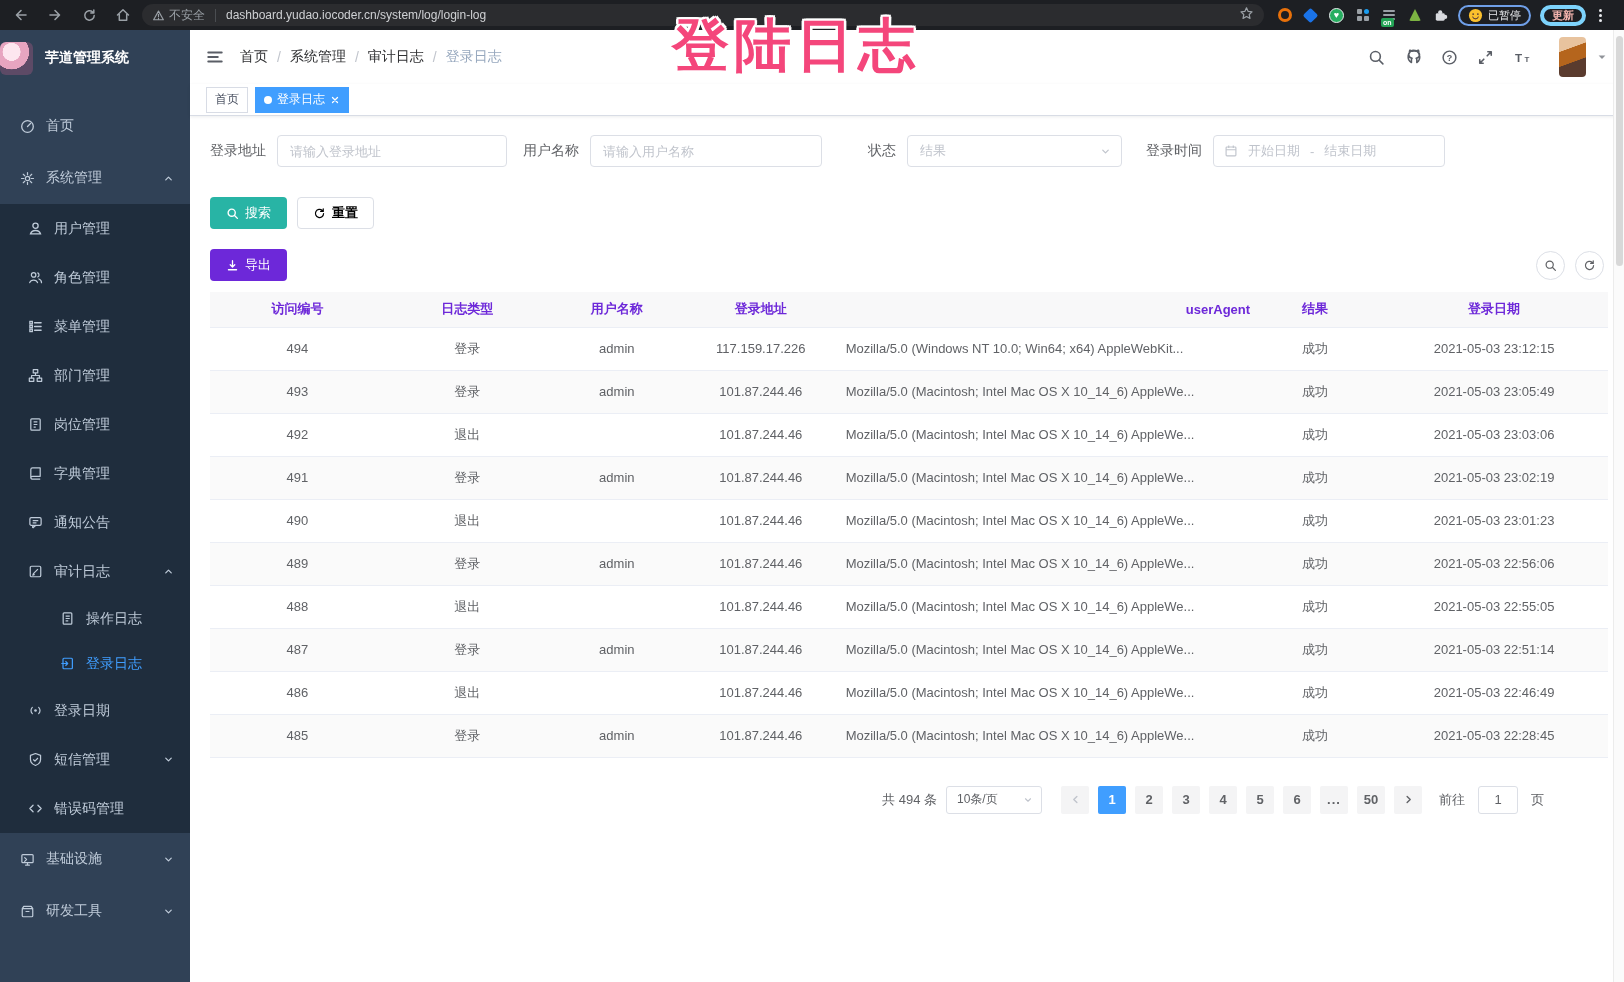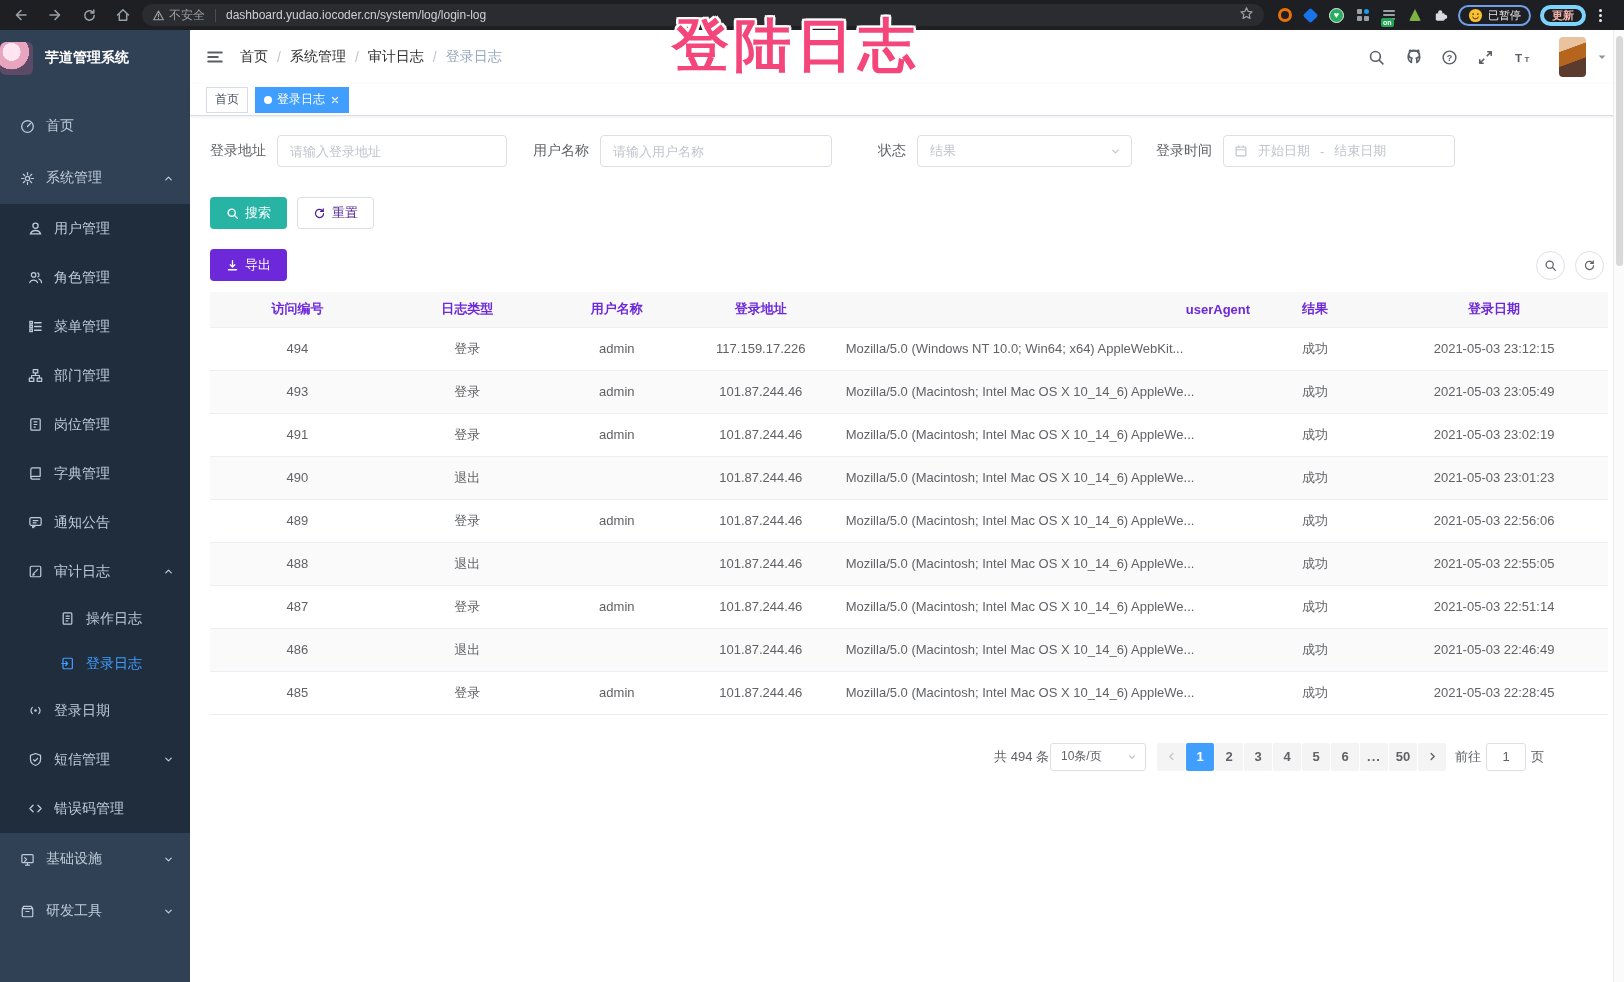--- a/index.html
+++ b/index.html
@@ -86,46 +86,46 @@
   .filter-row { display:flex; align-items:center; flex-wrap:nowrap; }
   .f-label { font-size:14px; color:#606266; margin-right:11px; white-space:nowrap; }
   .inp { height:32px; border:1px solid #dcdfe6; border-radius:4px; padding:0 12px; font-size:13px; color:#606266;
     font-family:"Liberation Sans",sans-serif; background:#fff; }
   .inp::placeholder { color:#c0c4cc; }
   .sel { width:215px; height:32px; border:1px solid #dcdfe6; border-radius:4px; display:flex; align-items:center;
     padding:0 10px 0 12px; font-size:13px; color:#c0c4cc; cursor:pointer; }
   .sel .arrow { margin-left:auto; color:#c0c4cc; }
   .daterange { width:232px; height:32px; border:1px solid #dcdfe6; border-radius:4px; display:flex; align-items:center;
     padding:0 10px; font-size:13px; color:#c0c4cc; gap:10px; cursor:pointer; }
-  .gap1 { margin-right:26px; } .gap2 { margin-right:46px; } .gap3 { margin-right:24px; }
+  .gap1 { margin-right:16px; } .gap2 { margin-right:46px; } .gap3 { margin-right:24px; }
 
   .btn-row { margin-top:30px; display:flex; gap:10px; }
   .btn { height:32px; border-radius:4px; font-size:13px; display:inline-flex; align-items:center; gap:6px;
     padding:0 15px; cursor:pointer; border:1px solid transparent; font-family:"Liberation Sans",sans-serif; }
   .btn-search { background:#28b4a5; color:#fff; }
-  .btn-reset { background:#fff; border-color:#dcdfe6; color:#4c1d95; }
+  .btn-reset { background:#fff; border-color:#dcdfe6; color:#000000;font-weight:bold; }
   .toolbar-row { margin-top:20px; display:flex; align-items:center; }
   .btn-export { background:#6d28d9; color:#fff; }
   .mini-circles { margin-left:auto; display:flex; gap:10px; margin-right:4px; }
   .circle-btn { width:29px; height:29px; border-radius:50%; border:1px solid #dcdfe6; background:#fff; color:#606266;
     display:flex; align-items:center; justify-content:center; cursor:pointer; }
 
   
   table { width:100%; border-collapse:collapse; margin-top:11px; table-layout:fixed; }
   thead th { background:#f8f8f9; color:#6d28d9; font-size:13px; font-weight:bold; height:35px; text-align:center; }
   tbody td { font-size:13px; color:#606266; height:43px; border-bottom:1px solid #ebeef5; text-align:center;
     white-space:nowrap; overflow:hidden; }
   tbody tr:first-child td { border-top:1px solid #ebeef5; }
   tbody tr:nth-child(even) td { background:#fafafa; }
   th.c-ua, td.c-ua { text-align:left; padding-left:8px; }
   .w1{width:12.5%}.w2{width:11.8%}.w3{width:9.6%}.w4{width:11%}.w5{width:29.5%}.w6{width:9.3%}.w7{width:16.3%}
 
   
   .pagination { margin-top:28px; display:flex; align-items:center; justify-content:flex-end; padding-right:64px;
-    gap:1px; font-size:13px; color:#606266; }
+    gap:9px; font-size:13px; color:#606266; }
   .psel { width:96px; height:28px; border:1px solid #dcdfe6; border-radius:3px; display:flex; align-items:center;
     padding:0 8px 0 10px; color:#606266; font-size:12px; cursor:pointer; margin-right:10px; }
   .psel .arrow { margin-left:auto; color:#c0c4cc; }
   .pg { min-width:28px; height:28px; background:#f4f4f5; border-radius:2px; display:inline-flex; align-items:center;
     justify-content:center; font-weight:bold; color:#606266; cursor:pointer; padding:0 4px; }
   .pg.active { background:#409eff; color:#fff; }
   .pg.nav-prev { color:#c0c4cc; }
   .pg.dots { letter-spacing:1px; }
   .goto-input { width:40px; height:28px; border:1px solid #dcdfe6; border-radius:3px; text-align:center;
     font-size:13px; color:#606266; margin:0 4px; }
@@ -561,20 +561,29 @@
             <tr>
             <td>493</td>
             <td>登录</td>
             <td>admin</td>
             <td>101.87.244.46</td>
             <td class="c-ua">Mozilla/5.0 (Macintosh; Intel Mac OS X 10_14_6) AppleWe...</td>
             <td>成功</td>
             <td>2021-05-03 23:05:49</td>
           </tr>
             <tr>
+            <td>492</td>
+            <td>退出</td>
+            <td></td>
+            <td>101.87.244.46</td>
+            <td class="c-ua">Mozilla/5.0 (Macintosh; Intel Mac OS X 10_14_6) AppleWe...</td>
+            <td>成功</td>
+            <td>2021-05-03 23:03:06</td>
+          </tr>
+            <tr>
             <td>491</td>
             <td>登录</td>
             <td>admin</td>
             <td>101.87.244.46</td>
             <td class="c-ua">Mozilla/5.0 (Macintosh; Intel Mac OS X 10_14_6) AppleWe...</td>
             <td>成功</td>
             <td>2021-05-03 23:02:19</td>
           </tr>
             <tr>
             <td>490</td>

